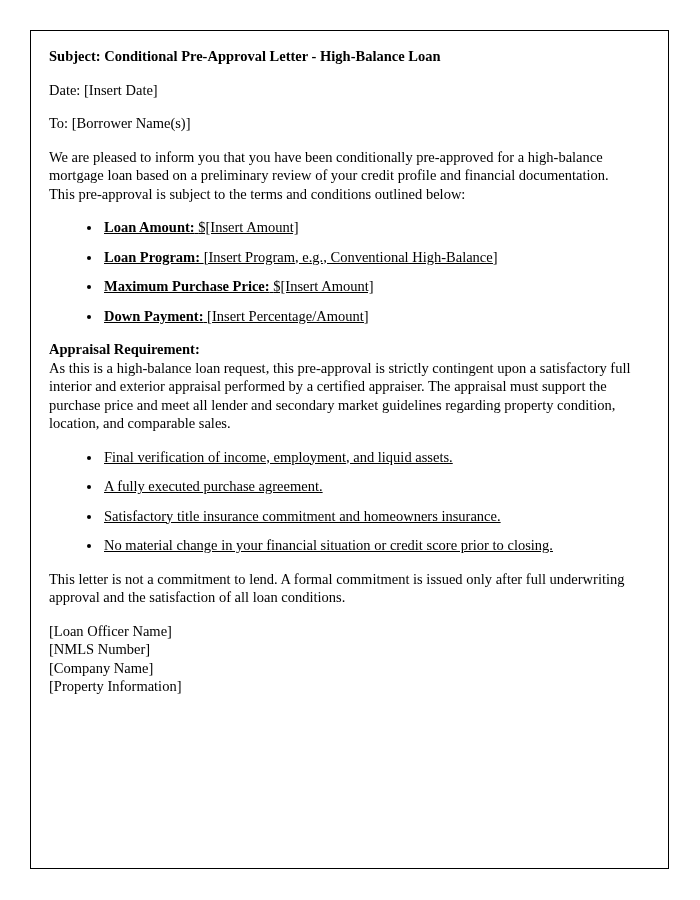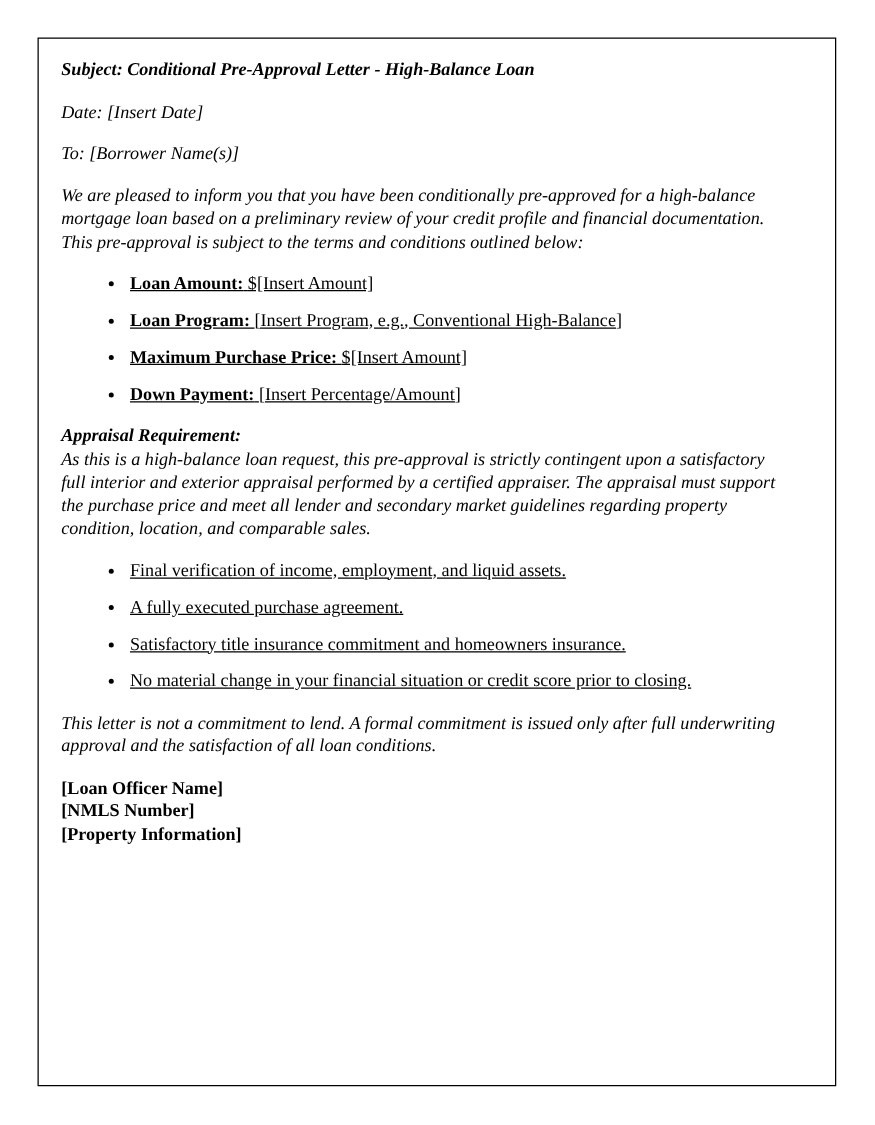--- a/index.html
+++ b/index.html
@@ -22,35 +22,33 @@
     background: #ffffff;
     padding: 16px 20px 20px 18px;
   }
   .letter {
     font-size: 14.5px;
     line-height: 18.5px;
     max-width: 585px;
   }
   p {
     margin: 0 0 15px 0;
-    font-style: italic;
   }
   .bold { font-weight: bold; }
   ul {
     margin: 0 0 15px 0;
     padding-left: 42px;
   }
   li {
     margin: 11px;
     padding-left: 2px;
     text-decoration: underline;
   }
   .signature div {
     margin: 0;
-    font-weight: bold;
   }
 </style>
 </head>
 <body>
 
 <div class="page">
   <div class="letter">
 
     <p class="bold">Subject: Conditional Pre-Approval Letter - High-Balance Loan</p>
 
@@ -79,17 +77,18 @@
       <li>Satisfactory title insurance commitment and homeowners insurance.</li>
       <li>No material change in your financial situation or credit score prior to closing.</li>
     </ul>
 
     <p>This letter is not a commitment to lend. A formal commitment is issued only after full underwriting approval and the satisfaction of all loan conditions.</p>
 
 
     <div class="signature">
       <div>[Loan Officer Name]</div>
       <div>[NMLS Number]</div>
+      <div>[Company Name]</div>
       <div>[Property Information]</div>
     </div>
 
   </div>
 </div>
 
 </body></html>

